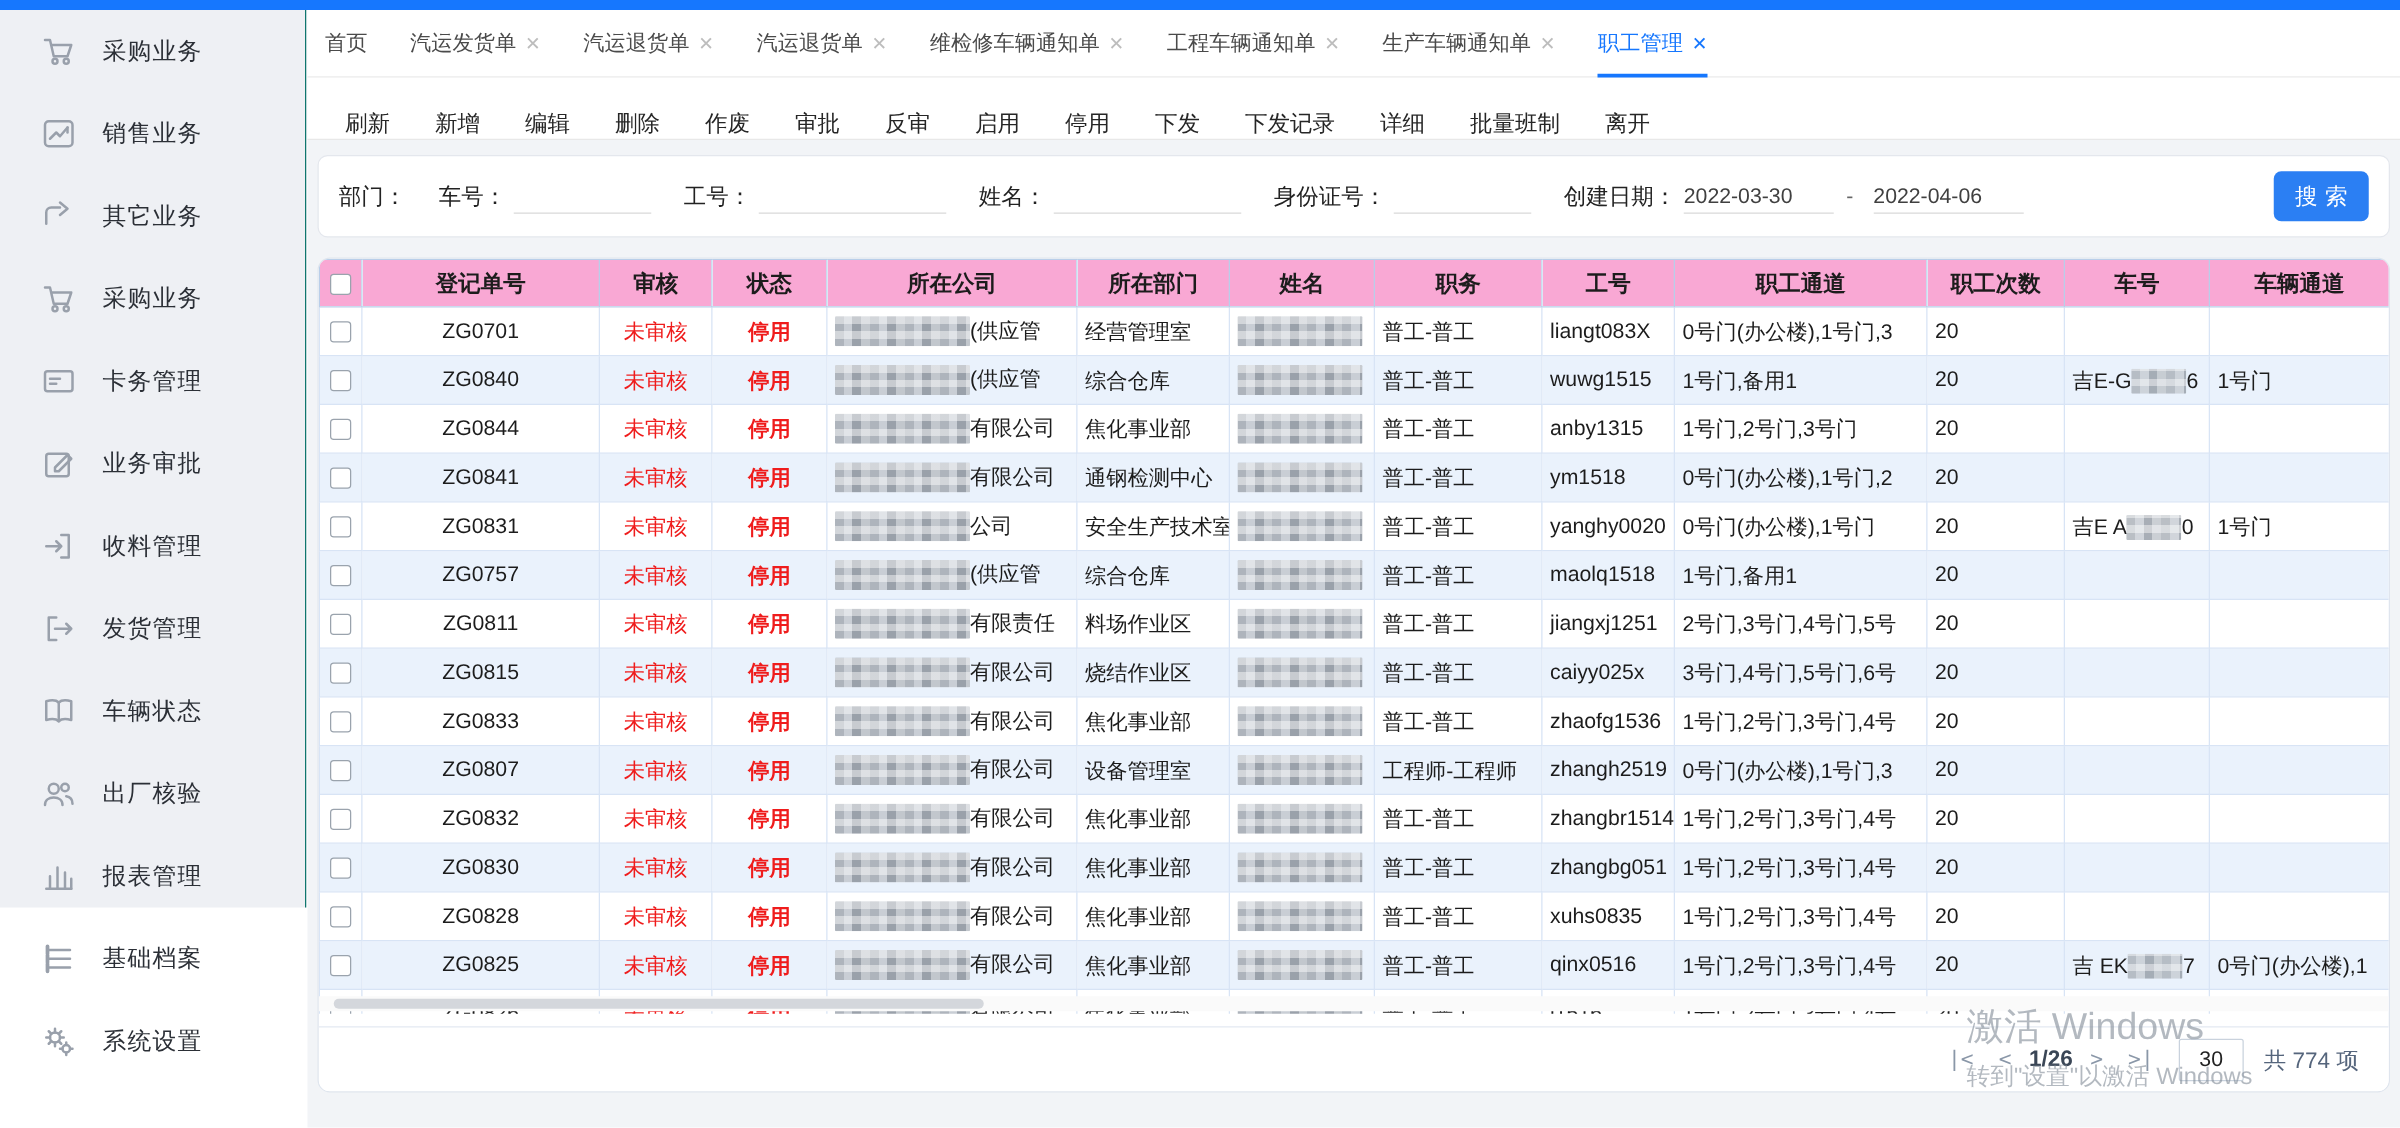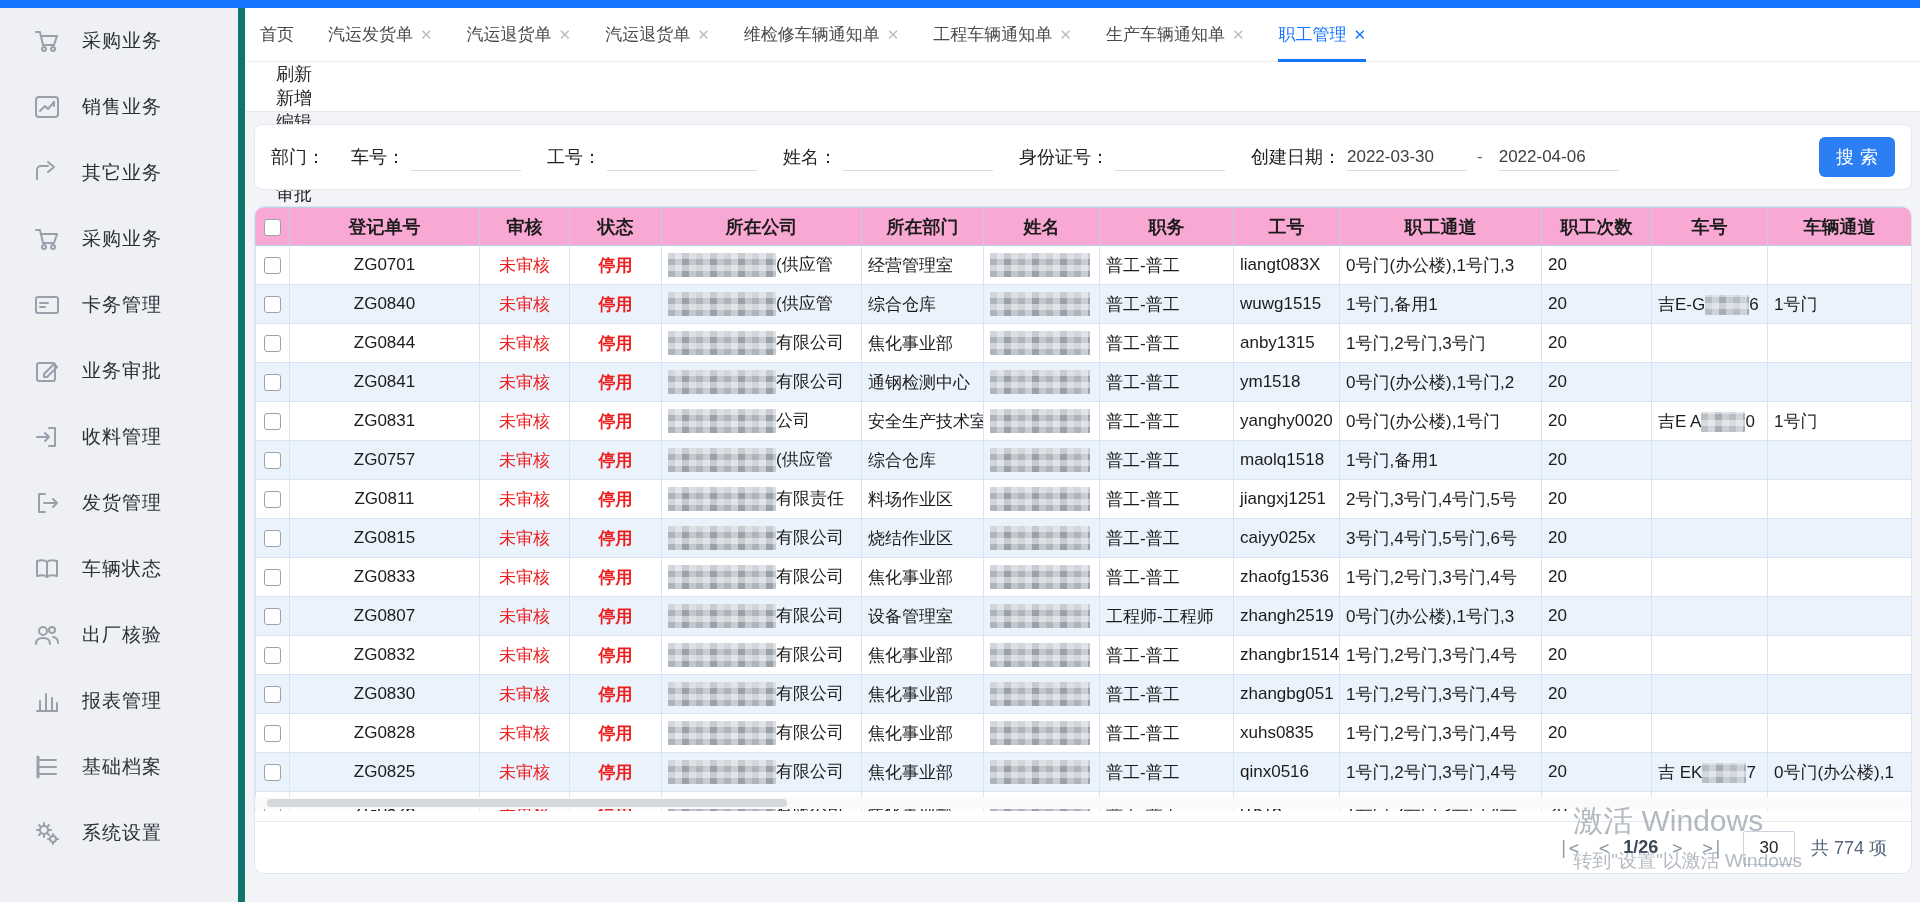--- a/index.html
+++ b/index.html
@@ -1,40 +1,40 @@
 <!DOCTYPE html>
 <html><head>
 <meta charset="utf-8">
 <style>
   * { margin:0; padding:0; box-sizing:border-box; }
   html,body { width:1920px; height:902px; overflow:hidden;
     font-family:"Liberation Sans","DejaVu Sans",sans-serif; background:#fff; }
   .topbar { position:absolute; left:0; top:0; width:1920px; height:8px; background:#1677fe; z-index:30; }
 
   
-  .sidebar { position:absolute; left:0; top:8px; width:245px; height:894px;
-    background:#eef0f4; border-right:7px solid #0f766e; z-index:20; }
+  .sidebar { position:absolute; left:0; top:8px; width:245px; height:718px;
+    background:#eef0f4; border-right:1px solid #0f766e; z-index:20; }
   .side-item { display:flex; align-items:center; height:66px; padding-left:34px; cursor:pointer; }
   .side-item .icn { width:26px; height:26px; margin-right:22px; display:flex; align-items:center; justify-content:center; }
   .side-item .icn svg { stroke:#99a0ab; fill:none; stroke-width:2; stroke-linecap:round; stroke-linejoin:round; }
   .side-item .lbl { font-size:19px; color:#2b2f36; letter-spacing:1px; }
 
   
   .main { position:absolute; left:246px; top:8px; width:1674px; height:894px; background:#f2f4f7; }
 
   .tabbar { position:relative; height:54px; background:#fff; border-bottom:1px solid #ececec;
     display:flex; align-items:center; padding-left:14px; }
   .tab { display:flex; align-items:center; height:54px; margin-right:34px; font-size:17px; color:#4a4a4a; cursor:pointer; position:relative; }
   .tab .x { margin-left:7px; font-size:15px; color:#bdbdbd; }
   .tab.active { color:#1677fe; }
   .tab.active .x { color:#1677fe; }
   .tab.active::after { content:""; position:absolute; left:0; right:0; bottom:0; height:3px; background:#1677fe; }
 
   .toolbar { height:50px; background:#fff; border-bottom:1px solid #e8e8e8;
-    display:flex; align-items:flex-start; padding-left:30px;flex-direction:column; }
+    display:flex; align-items:flex-end; padding-left:30px; }
   .tool-btn { font-size:18px; color:#262626; margin-right:36px; cursor:pointer; white-space:nowrap; }
 
   
   .filter-panel { position:absolute; left:8px; top:116px; width:1658px; height:66px; background:#fff;
     border:1px solid #e4e7ed; border-radius:8px; display:flex; align-items:center; padding:0 16px; }
   .f-item { display:flex; align-items:center; margin-right:26px; }
   .f-label { font-size:18px; color:#222; white-space:nowrap; }
   .f-input { width:110px; height:28px; border:none; border-bottom:1px solid #d9d9d9; outline:none;
     font-size:17px; color:#333; background:transparent; margin-left:6px; }
   .f-input.date { width:120px; color:#404040; }

